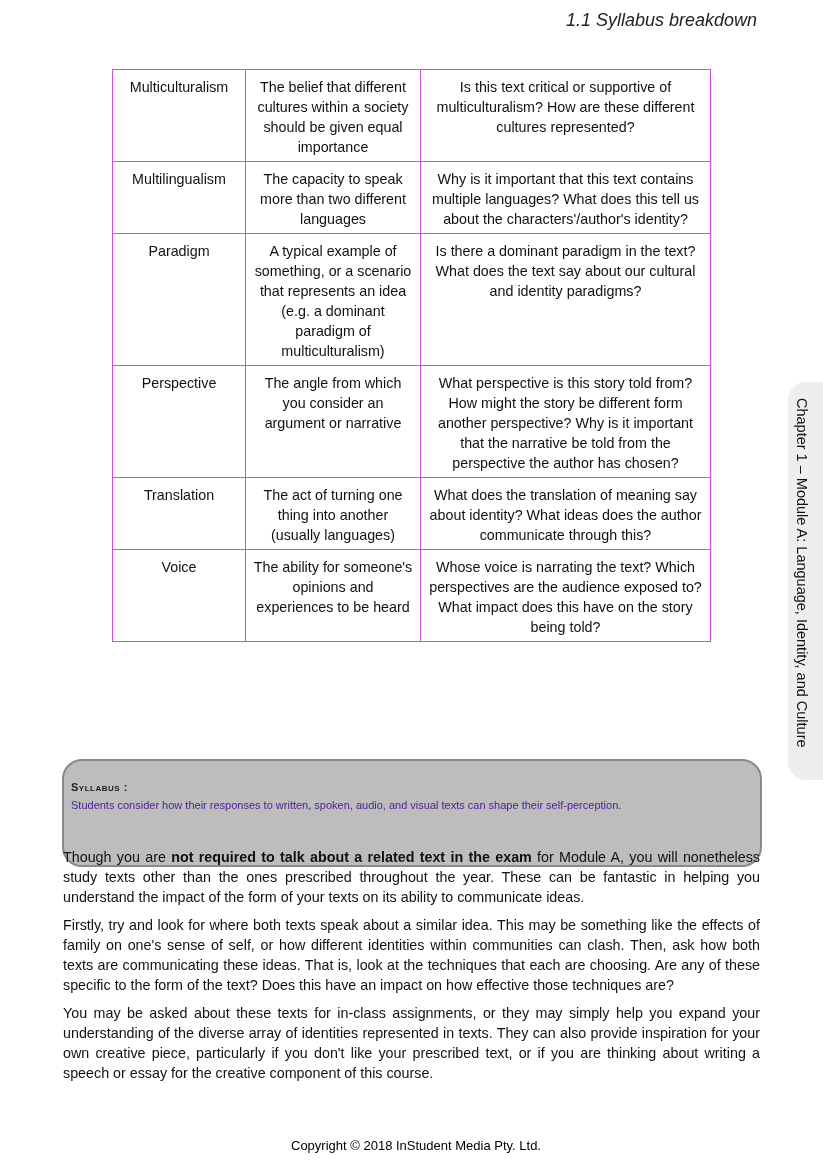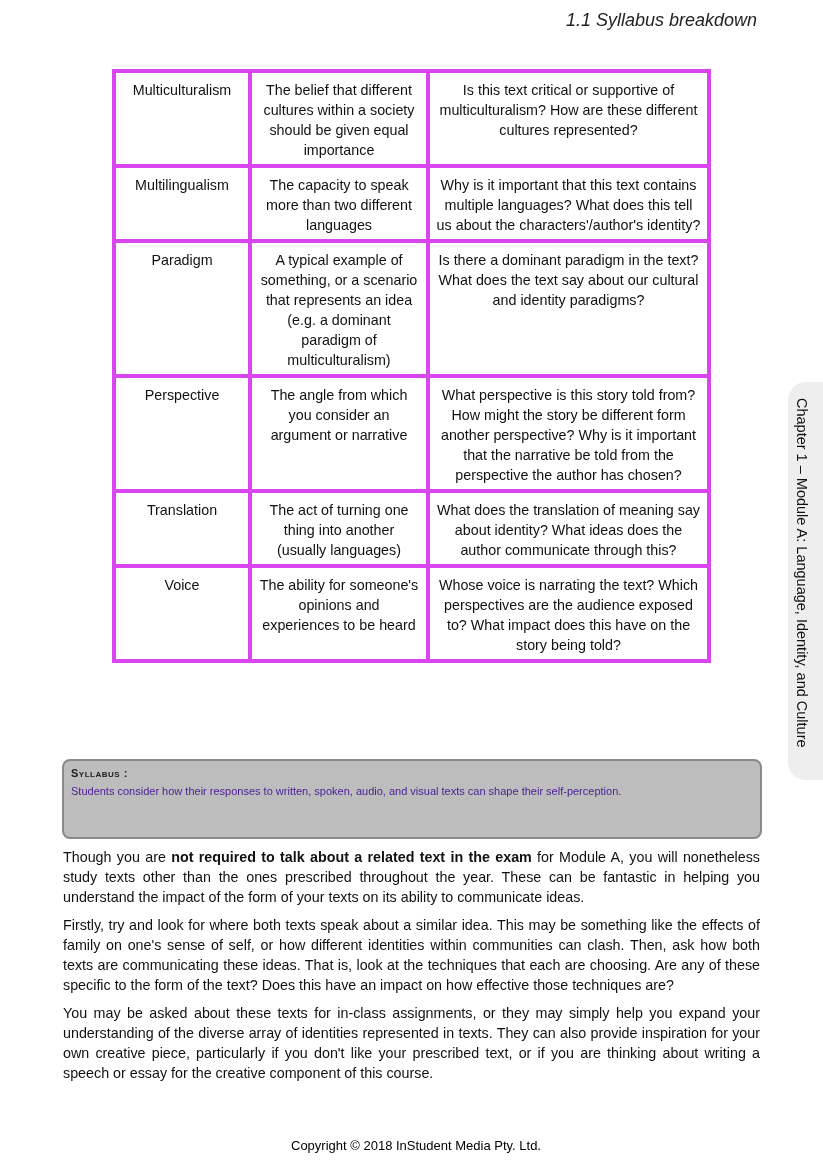--- a/index.html
+++ b/index.html
@@ -9,37 +9,37 @@
   }
   .running-head {
     position: absolute; top: 10px; right: 66px;
     font-size: 18px; font-style: italic; color: #222;
   }
   table.glossary {
     position: absolute; left: 112px; top: 69px; width: 599px;
     border-collapse: collapse; font-size: 14.3px; line-height: 20px;
   }
   table.glossary td {
-    border: 4px solid #d946ef; text-align: center; vertical-align: top;
+    border: 1px solid #d946ef; text-align: center; vertical-align: top;
     padding: 7px 6px 4px 6px;
   }
   table.glossary td.term { width: 120px; }
   table.glossary td.def { width: 162px; }
   .side-tab {
     position: absolute; left: 788px; top: 382px; width: 40px; height: 398px;
     background: #eeeeee; border-radius: 18px 0 0 18px;
   }
   .side-tab-text {
     position: absolute; left: 794px; top: 398px;
     writing-mode: vertical-rl; font-size: 14.5px; color: #111; white-space: nowrap;
   }
   .syllabus-box {
     position: absolute; left: 62px; top: 759px; width: 682px; height: 68px;
-    background: #bdbdbd; border: 2px solid #8a8a8a; border-radius: 8px;
-    padding: 4px 7px; box-sizing: content-box;
+    background: #bdbdbd; border: 2px solid #8a8a8a; border-radius: 20px;
+    padding: 18px 7px; box-sizing: content-box;
   }
   .syllabus-label {
     font-size: 11px; font-weight: bold; font-variant: small-caps;
     letter-spacing: 0.5px; line-height: 16px; color: #222;
   }
   .syllabus-text { font-size: 11px; line-height: 20px; color: #4c1d95; }
   .body-text {
     position: absolute; left: 63px; top: 847px; width: 697px;
     font-size: 14.3px; line-height: 20px; text-align: justify;
   }

